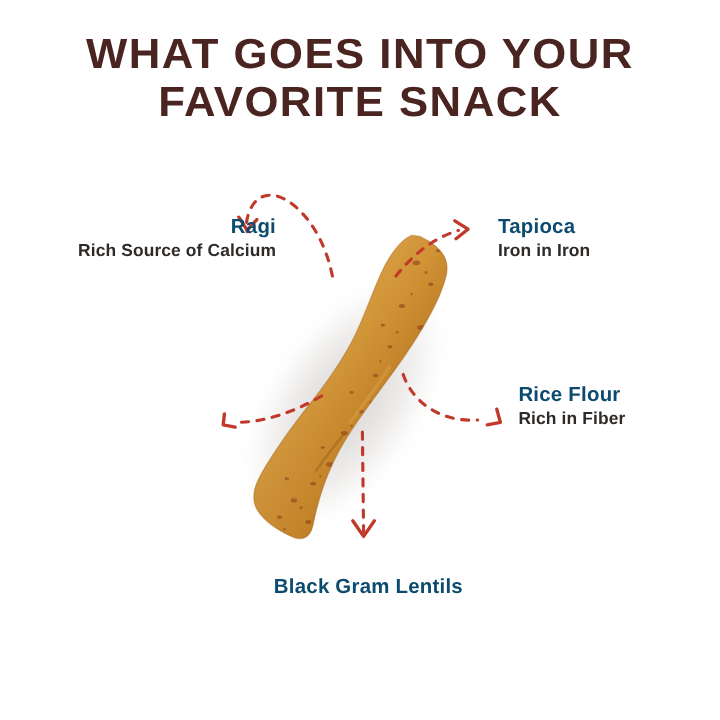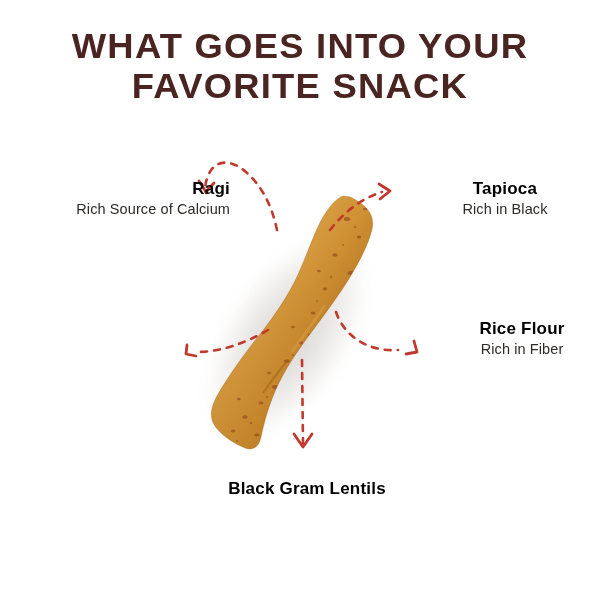--- a/index.html
+++ b/index.html
@@ -36,40 +36,40 @@
     text-transform: uppercase;
     transform: scaleX(1.04);
   }
 
   
   .callout {
     position: absolute;
   }
   .callout .cl-title {
     display: block;
-    color: #000000;
+    color: #0c4a6e;
     font-family: "Liberation Sans", sans-serif;
     font-weight: 700;
     font-size: 17px;
     line-height: 21px;
     letter-spacing: 0.2px;
     white-space: nowrap;
   }
   .callout .cl-sub {
     display: block;
     color: #2E2A28;
     font-family: "Liberation Sans", sans-serif;
-    font-weight: 400;
+    font-weight: 700;
     font-size: 14.5px;
     line-height: 20px;
     letter-spacing: 0.1px;
     white-space: nowrap;
   }
   .align-right { text-align: right; }
-  .align-left  { text-align: center; }
+  .align-left  { text-align: left; }
   .align-center{ text-align: center; }
 
   #callout-ragi        { left: 20px;  top: 178px; width: 210px; }
   #callout-tapioca     { left: 415px; top: 178px; width: 180px; }
   #callout-herbs       { left: 10px;  top: 318px; width: 170px; }
   #callout-rice        { left: 432px; top: 318px; width: 180px; }
   #callout-blackgram   { left: 187px; top: 478px; width: 240px; }
 
   
   #arrows {
@@ -259,21 +259,21 @@
     </g>
   </svg>
 
   <div class="callout align-right" id="callout-ragi">
     <span class="cl-title">Ragi</span>
     <span class="cl-sub">Rich Source of Calcium</span>
   </div>
 
   <div class="callout align-left" id="callout-tapioca">
     <span class="cl-title">Tapioca</span>
-    <span class="cl-sub">Rich in Black</span>
+    <span class="cl-sub">Iron in Iron</span>
   </div>
 
 
   <div class="callout align-left" id="callout-rice">
     <span class="cl-title">Rice Flour</span>
     <span class="cl-sub">Rich in Fiber</span>
   </div>
 
   <div class="callout align-center" id="callout-blackgram">
     <span class="cl-title">Black Gram Lentils</span>

